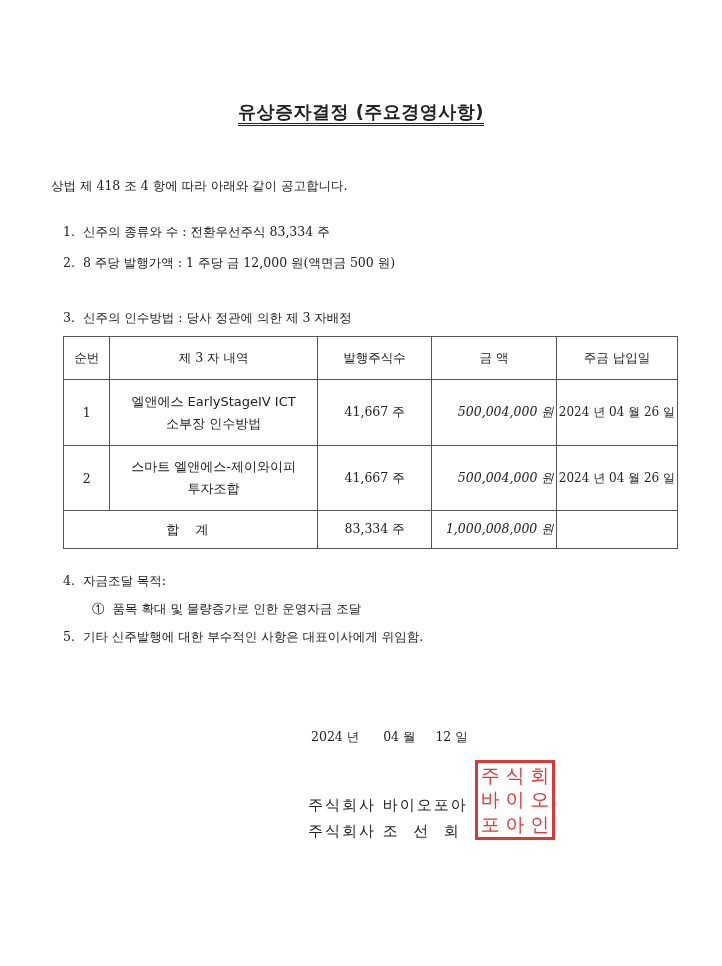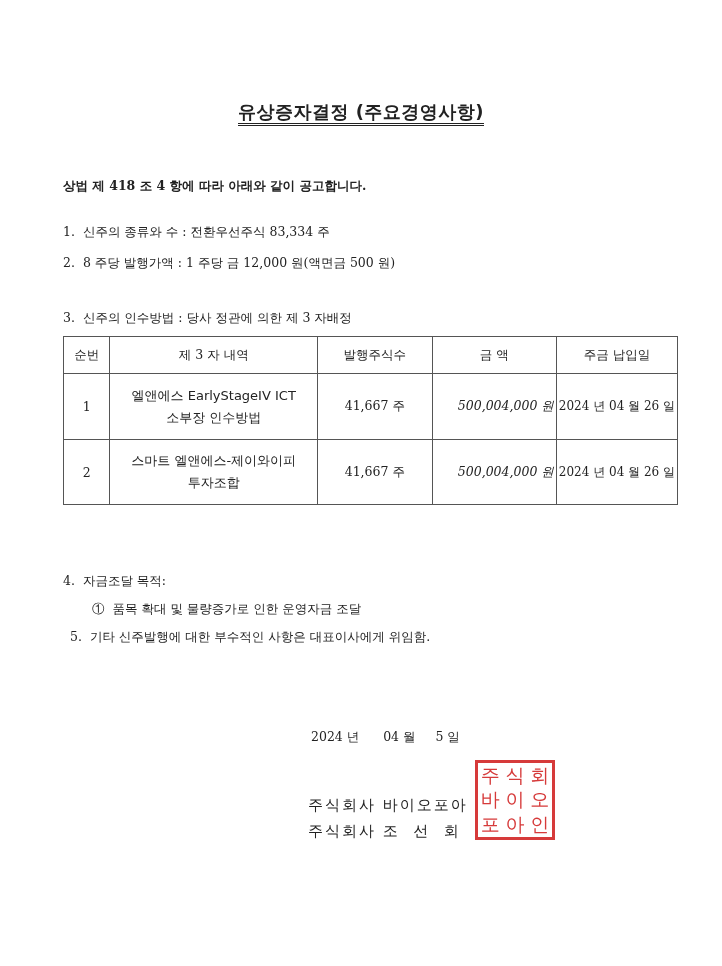--- a/index.html
+++ b/index.html
@@ -21,36 +21,36 @@
   .seal { left:475px; top:760px; width:80px; height:80px; border:3px solid #d63a3a;
           box-sizing:border-box; display:grid; grid-template-columns:repeat(3,1fr);
           grid-template-rows:repeat(3,1fr); color:#d63a3a; font-family:"DejaVu Sans",sans-serif;
           font-size:19px; line-height:1; text-align:center; align-items:center; }
 </style>
 </head>
 <body>
 
 <div class="abs title"><span>유상증자결정 (주요경영사항)</span></div>
 
-<div class="abs line" style="left:63px;top:178px;font-weight:bold;">상법 제 418 조 4 항에 따라 아래와 같이 공고합니다.</div>
+<div class="abs line" style="left:51px;top:178px;">상법 제 418 조 4 항에 따라 아래와 같이 공고합니다.</div>
 
 <div class="abs line" style="left:63px;top:224px;"><span>1.</span>  <span>신주의 종류와 수</span> : <span>전환우선주식 83,334 주</span></div>
 <div class="abs line" style="left:63px;top:255px;"><span>2.</span>  <span>8 주당 발행가액</span> : <span>1 주당 금 12,000 원(액면금 500 원)</span></div>
 <div class="abs line" style="left:63px;top:286px;margin-top:24px;"><span>3.</span>  <span>신주의 인수방법</span> : <span>당사 정관에 의한 제 3 자배정</span></div>
 
 <table class="tbl">
   <colgroup>
       <col style="width:47px">
       <col style="width:210px">
       <col style="width:116px">
       <col style="width:125px">
       <col style="width:117px">
     </colgroup>
   <tbody>
-      <tr style="height:37px">
+      <tr style="height:43px">
     <td>순번</td>
     <td>제 3 자 내역</td>
     <td>발행주식수</td>
     <td>금 액</td>
     <td>주금 납입일</td>
   </tr>
   <tr style="height:66px">
     <td>1</td>
     <td class="sans">
           <div>엘앤에스 EarlyStageIV ICT</div>
@@ -63,28 +63,34 @@
   <tr style="height:65px">
     <td>2</td>
     <td class="sans">
           <div>스마트 엘앤에스-제이와이피</div>
           <div>투자조합</div>
         </td>
     <td>41,667 주</td>
     <td class="amt">500,004,000 원</td>
     <td class="date">2024 년 04 월 26 일</td>
   </tr>
+  <tr style="height:38px">
+    <td colspan="2" class="sans" style="letter-spacing:6px">합 계</td>
+    <td>83,334 주</td>
+    <td class="amt">1,000,008,000 원</td>
+    <td></td>
+  </tr>
 </tbody>
   </table>
 
 <div class="abs line" style="left:63px;top:573px;"><span>4.</span>  <span>자금조달 목적:</span></div>
 <div class="abs line" style="left:92px;top:601px;">①  품목 확대 및 물량증가로 인한 운영자금 조달</div>
-<div class="abs line" style="left:63px;top:629px;margin-left:7px;"><span>5.</span>  <span>기타 신주발행에 대한 부수적인 사항은 대표이사에게 위임함.</span></div>
+<div class="abs line" style="left:63px;top:629px;"><span>5.</span>  <span>기타 신주발행에 대한 부수적인 사항은 대표이사에게 위임함.</span></div>
 
-<div class="abs line" style="left:311px;top:729px;"><span>2024 년</span>      <span>04 월</span>     <span>5 일</span></div>
+<div class="abs line" style="left:311px;top:729px;"><span>2024 년</span>      <span>04 월</span>     <span>12 일</span></div>
 
 <div class="abs sig" style="left:288px;top:796px;">주식회사 바이오포아</div>
 <div class="abs sig" style="left:288px;top:822px;">주식회사 조  선  회</div>
 
 <div class="abs seal">
   <span>주</span>
   <span>식</span>
   <span>회</span>
   <span>바</span>
   <span>이</span>

